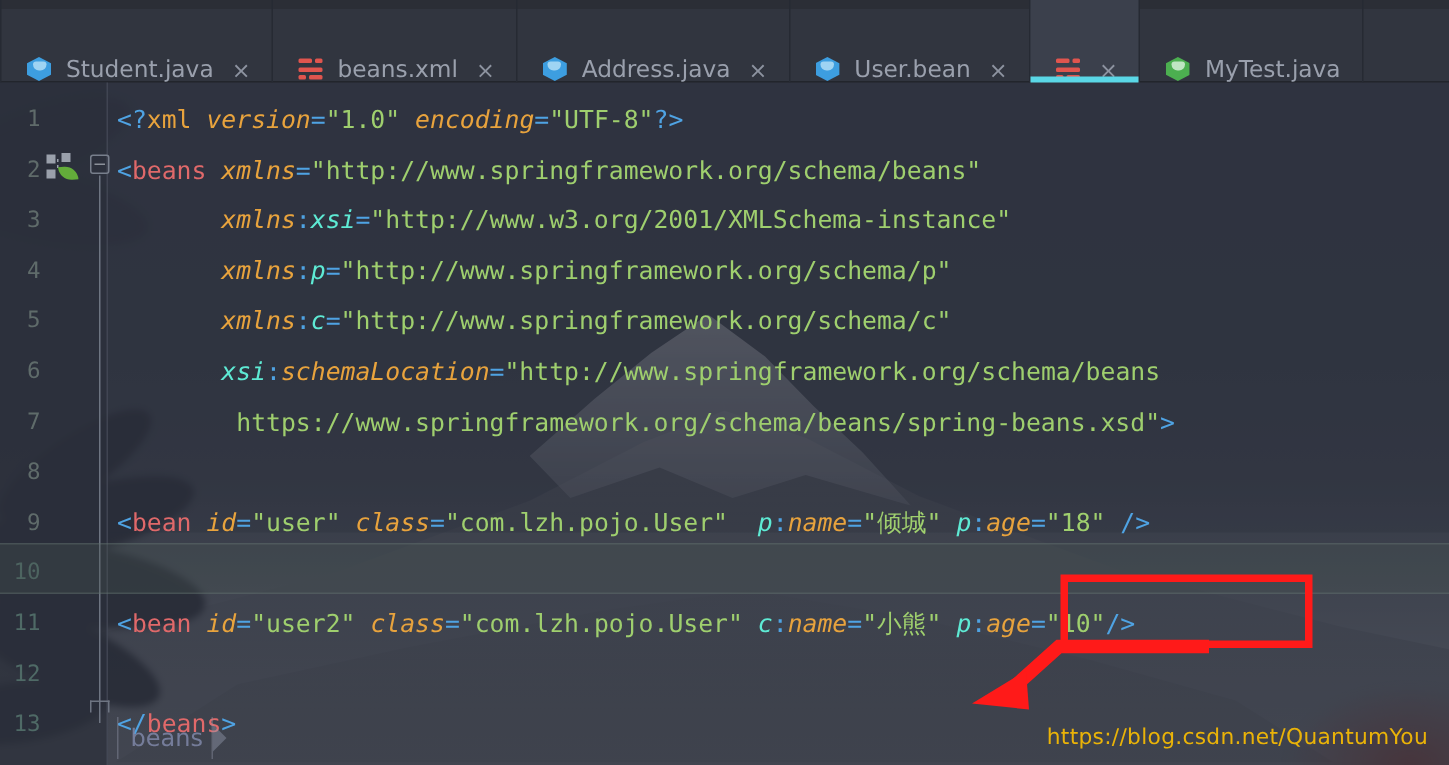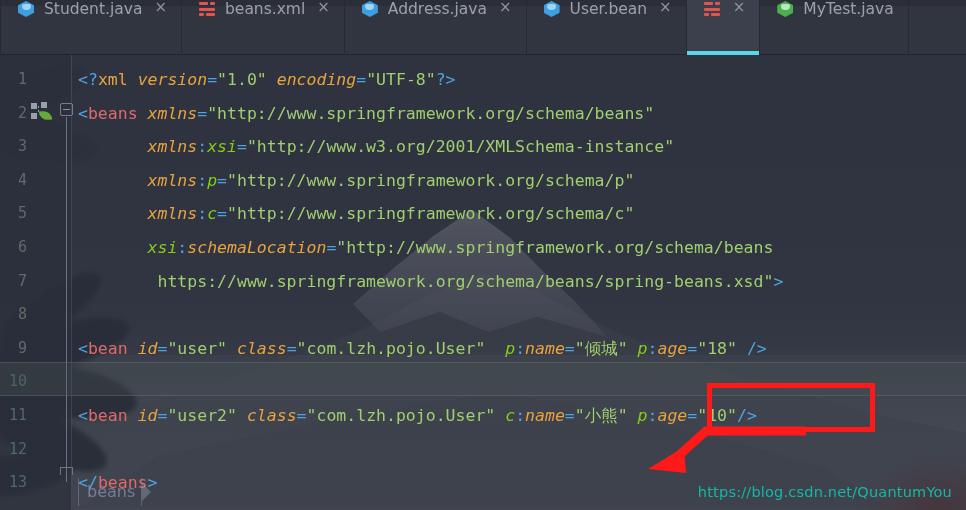--- a/index.html
+++ b/index.html
@@ -79,21 +79,21 @@
     position:absolute; left:0; top:0; width:966px; height:55px;
     background:#31353f;
     border-bottom:1px solid #22252c;
     display:flex; align-items:stretch;
   }
   .tabbar::before{
     content:""; position:absolute; left:0; top:0; right:0; height:6px; background:#2b2e36;
   }
   .tab {
     position:relative;
-    display:flex; align-items:flex-start; gap:9px;
+    display:flex; align-items:flex-end; gap:9px;
     padding:0 14px 0 16px;
     height:55px;
     border-right:1px solid #262a33;
     cursor:default;
   }
   .tab:first-child { border-left:1px solid #262a33; }
   .tab .tab-label {
     font-size:15.5px; color:#9aa0ad; white-space:nowrap;
     font-family:"DejaVu Sans", sans-serif;
   }
@@ -176,21 +176,21 @@
   .cl { position:absolute; left:0; line-height:1; }
   .cur-line {
     position:absolute; left:72px; right:0; height:34px;
     background: rgba(72,86,84,.30);
     border-top:1px solid rgba(110,126,122,.35);
     border-bottom:1px solid rgba(110,126,122,.35);
   }
   .t-tag   { color:#e0696a; font-style:normal; }
   .t-punct { color:#4fa3e3; }
   .t-attr  { color:#e8a33d; font-style:italic; }
-  .t-ns    { color:#84cc16; font-style:italic; }
+  .t-ns    { color:#5eead4; font-style:italic; }
   .t-val   { color:#9fcf6e; }
   .t-proc  { color:#e8a33d; }
 
   
   .breadcrumb {
     position:absolute; left:78px; bottom:4px; height:28px;
     display:flex; align-items:center; gap:0;
     opacity:.85;
   }
   .crumb {
@@ -203,21 +203,21 @@
   }
   .crumb-box{
     border-left:1px solid rgba(150,156,175,.45);
     border-right:1px solid rgba(150,156,175,.45);
     display:flex; align-items:center; height:28px;
   }
 
   .watermark {
     position:absolute; right:14px; bottom:10px;
     font-family:"DejaVu Sans", sans-serif; font-size:14.5px;
-    color:#14b8a6; letter-spacing:.2px;
+    color:#eab308; letter-spacing:.2px;
   }
 
   
   .anno-box {
     position:absolute; border:5px solid #ff1a19; background:transparent;
     pointer-events:none;
   }
   .anno-arrow { position:absolute; pointer-events:none; }
 </style>
 </head>

